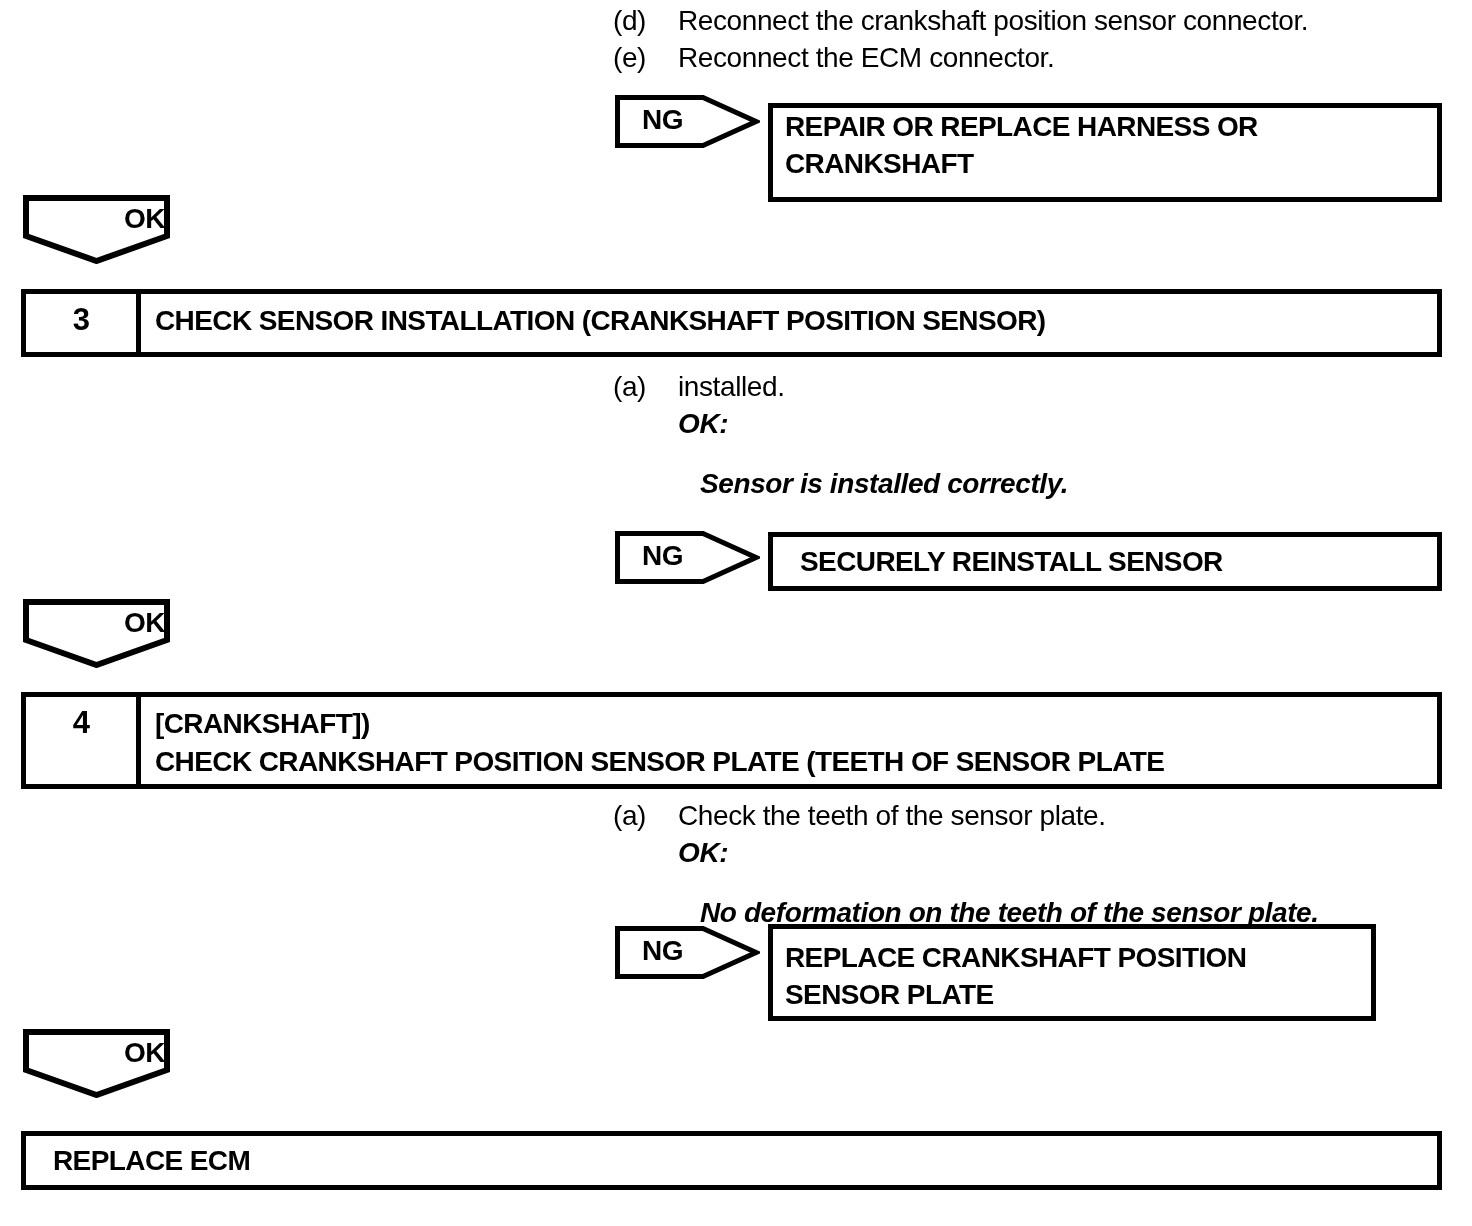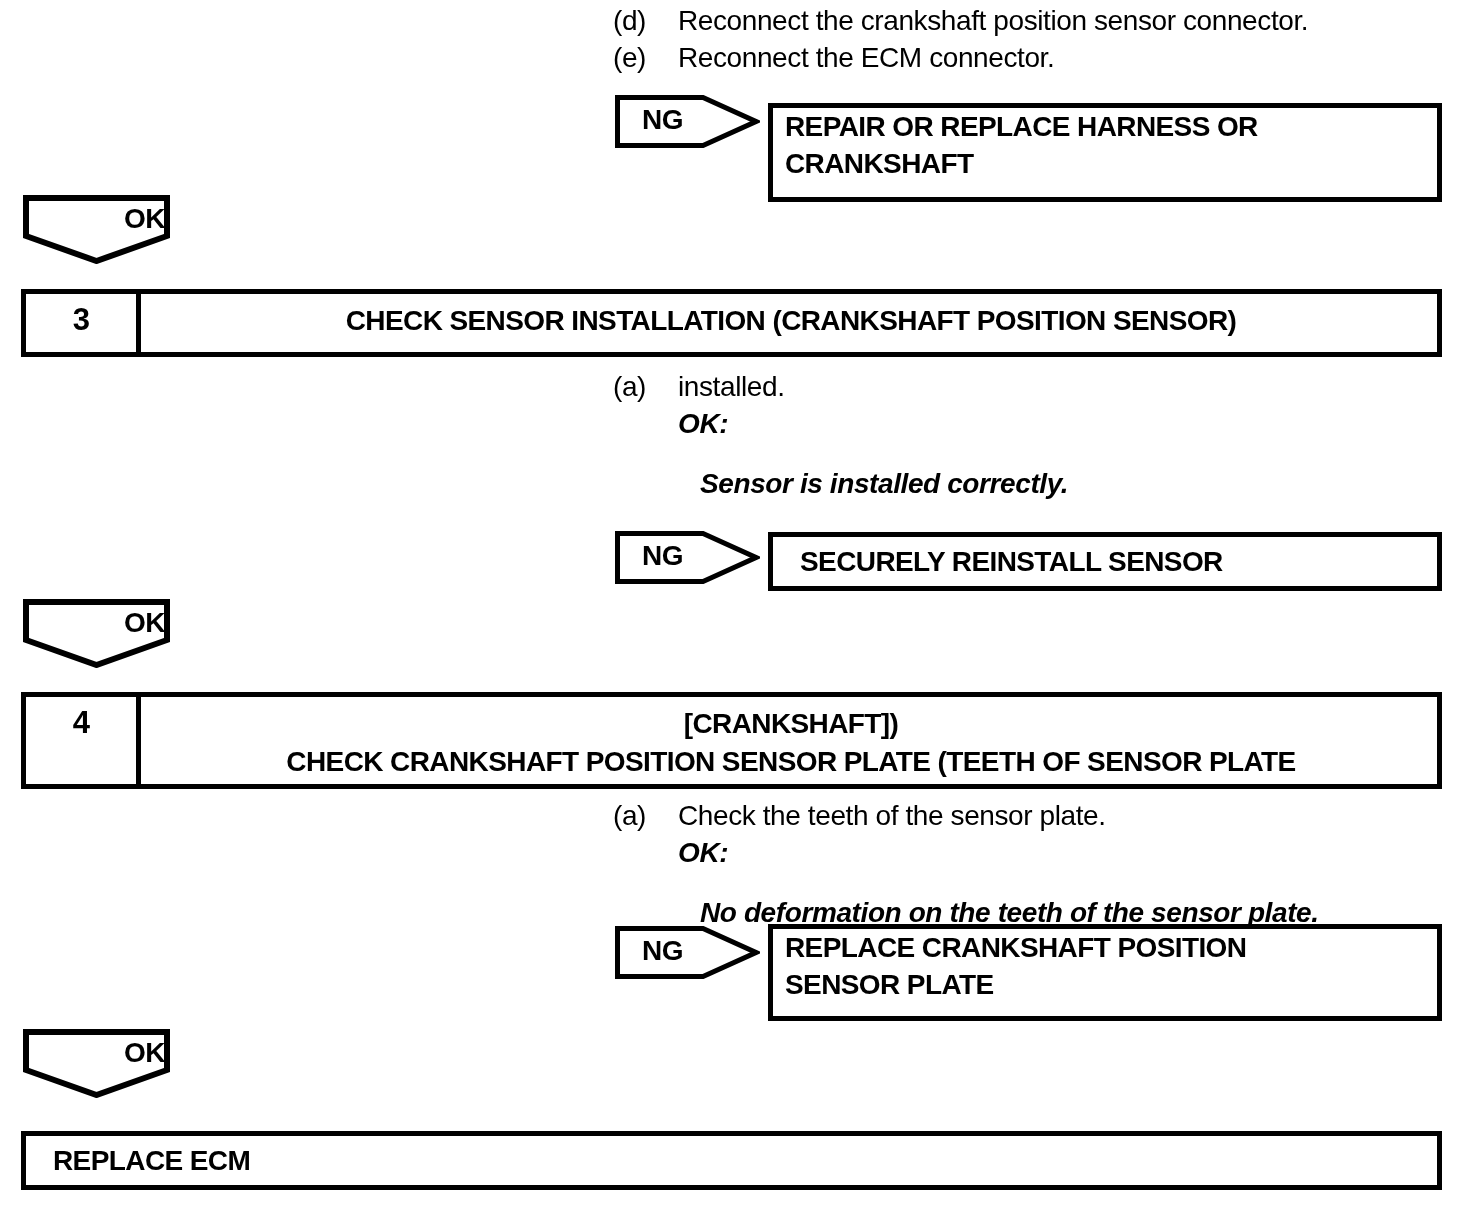--- a/index.html
+++ b/index.html
@@ -41,21 +41,20 @@
     flex:0 0 110px;
     border-right:5px solid #000;
     display:flex;justify-content:center;
     font-size:31px;font-weight:bold;
     padding-top:8px;
     letter-spacing:-0.5px;
   }
   .step-box .title-cell{
     flex:1 1 auto;
     padding:8px 10px 0 14px;
-    text-align:center;
   }
   .step-box .caps-line{
     font-size:28px;line-height:38px;font-weight:bold;letter-spacing:-0.6px;white-space:nowrap;
   }
   
   .tag{position:absolute;}
   .tag svg{display:block;}
   .tag .tag-label{
     position:absolute;
     font-size:28px;font-weight:bold;letter-spacing:-0.5px;
@@ -147,21 +146,21 @@
       <div class="bold indent">No deformation on the teeth of the sensor plate.</div>
     </span>
   </div>
 
   <div class="tag ng-tag" style="left:615px;top:926px;">
     <svg width="145" height="53" viewBox="0 0 145 53">
       <polygon points="2.5,2.5 88,2.5 141,26.5 88,50.5 2.5,50.5" fill="#ffffff" stroke="#000000" stroke-width="5"></polygon>
     </svg>
     <span class="tag-label">NG</span>
   </div>
-  <div class="abs result-box" style="left:768px;top:924px;width:674px;height:97px;">
+  <div class="abs result-box" style="left:768px;top:924px;width:608px;height:97px;padding-top:10px;">
     <div class="caps-line">REPLACE CRANKSHAFT POSITION</div>
     <div class="caps-line">SENSOR PLATE</div>
   </div>
 
   <div class="tag ok-tag" style="left:23px;top:1029px;">
     <svg width="147" height="69" viewBox="0 0 147 69">
       <polygon points="3,3 144,3 144,41 73.5,66 3,41" fill="#ffffff" stroke="#000000" stroke-width="6"></polygon>
     </svg>
     <span class="tag-label">OK</span>
   </div>

